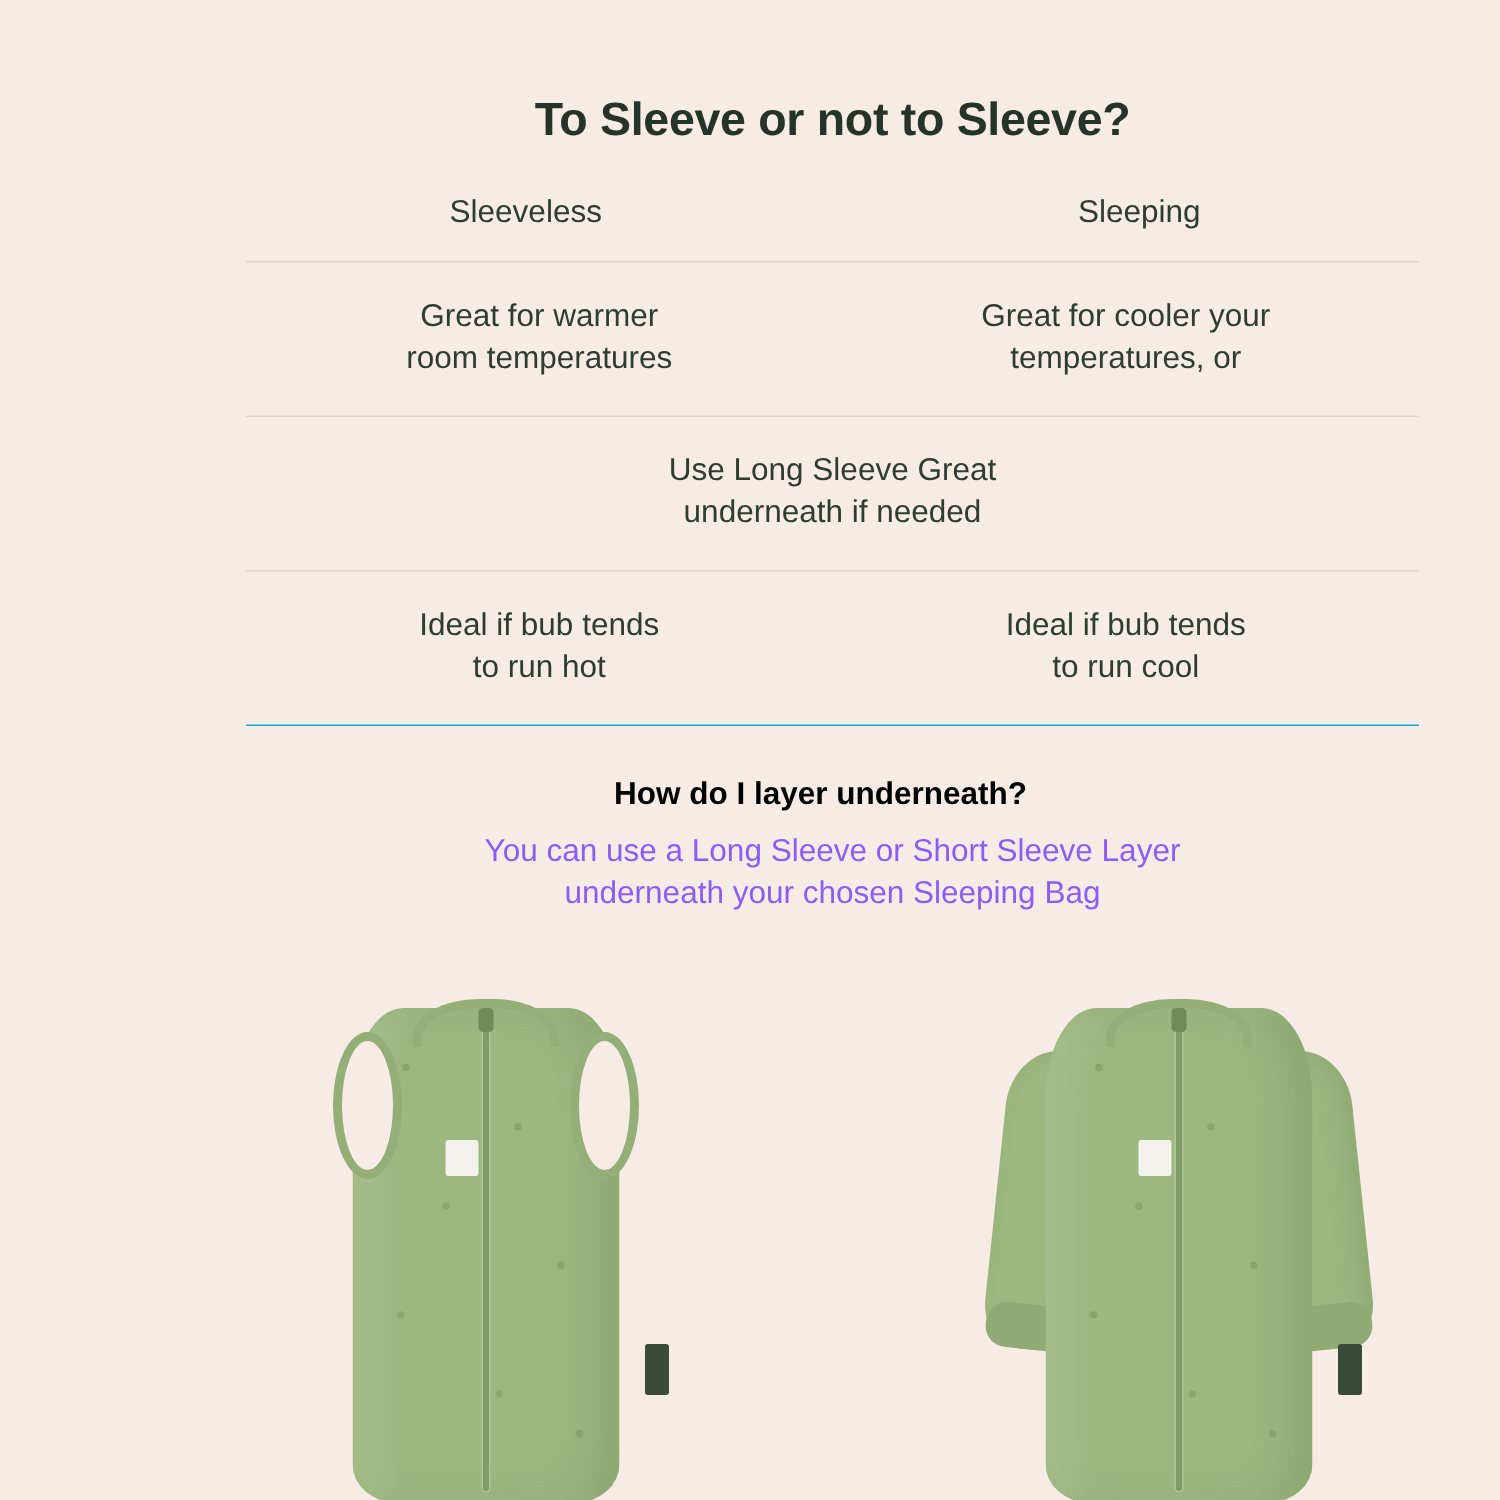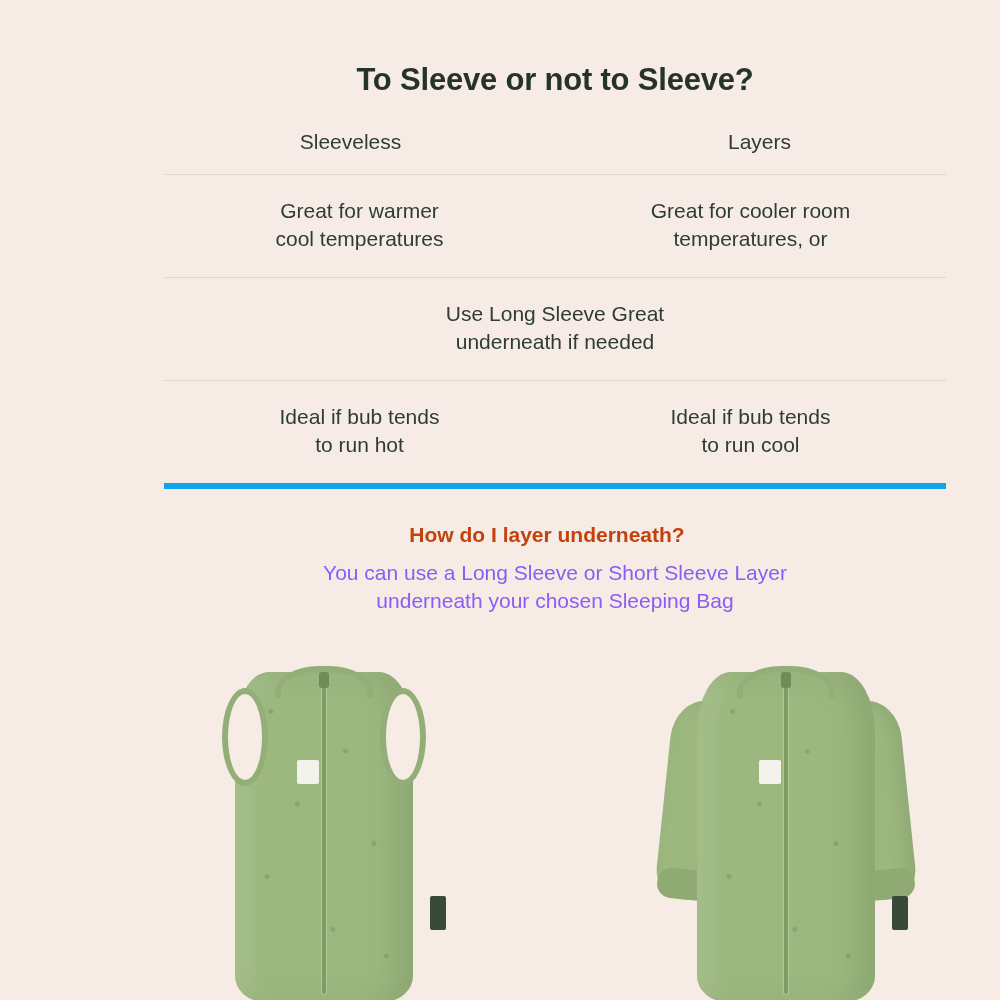--- a/index.html
+++ b/index.html
@@ -68,30 +68,30 @@
   .cell {
     flex: 1;
     text-align: center;
     font-size: 21px;
     line-height: 1.33;
     color: #2e3d33;
     padding: 22px 8px 24px 8px;
     white-space: pre-line;
   }
   .row-last {
-    border-bottom: 6px solid #0ea5e9;
+    border-bottom: 1px solid #0ea5e9;
   }
   .layer-block {
     text-align: center;
     padding-top: 34px;
   }
   .layer-title {
     font-size: 21px;
     font-weight: bold;
-    color: #c2410c;
+    color: #000000;
     margin: 0 16px 12px 0;
   }
   .layer-text {
     font-size: 21px;
     line-height: 1.34;
     color: #8b5cf6;
     margin: 0;
     white-space: pre-line;
   }
   .products {
@@ -236,27 +236,27 @@
   <div class="sidebar-strip"></div>
 
   <div class="content">
 
     <h1 class="title">To Sleeve or not to Sleeve?</h1>
 
     <div class="table">
 
       <div class="head-row">
         <div class="head-cell">Sleeveless</div>
-        <div class="head-cell">Layers</div>
+        <div class="head-cell">Sleeping</div>
       </div>
 
       <div class="row">
         <div class="cell">Great for warmer
-cool temperatures</div>
-        <div class="cell">Great for cooler room
+room temperatures</div>
+        <div class="cell">Great for cooler your
 temperatures, or</div>
       </div>
 
       <div class="row">
         <div class="cell">Use Long Sleeve Great
 underneath if needed</div>
       </div>
 
       <div class="row row-last">
         <div class="cell">Ideal if bub tends

